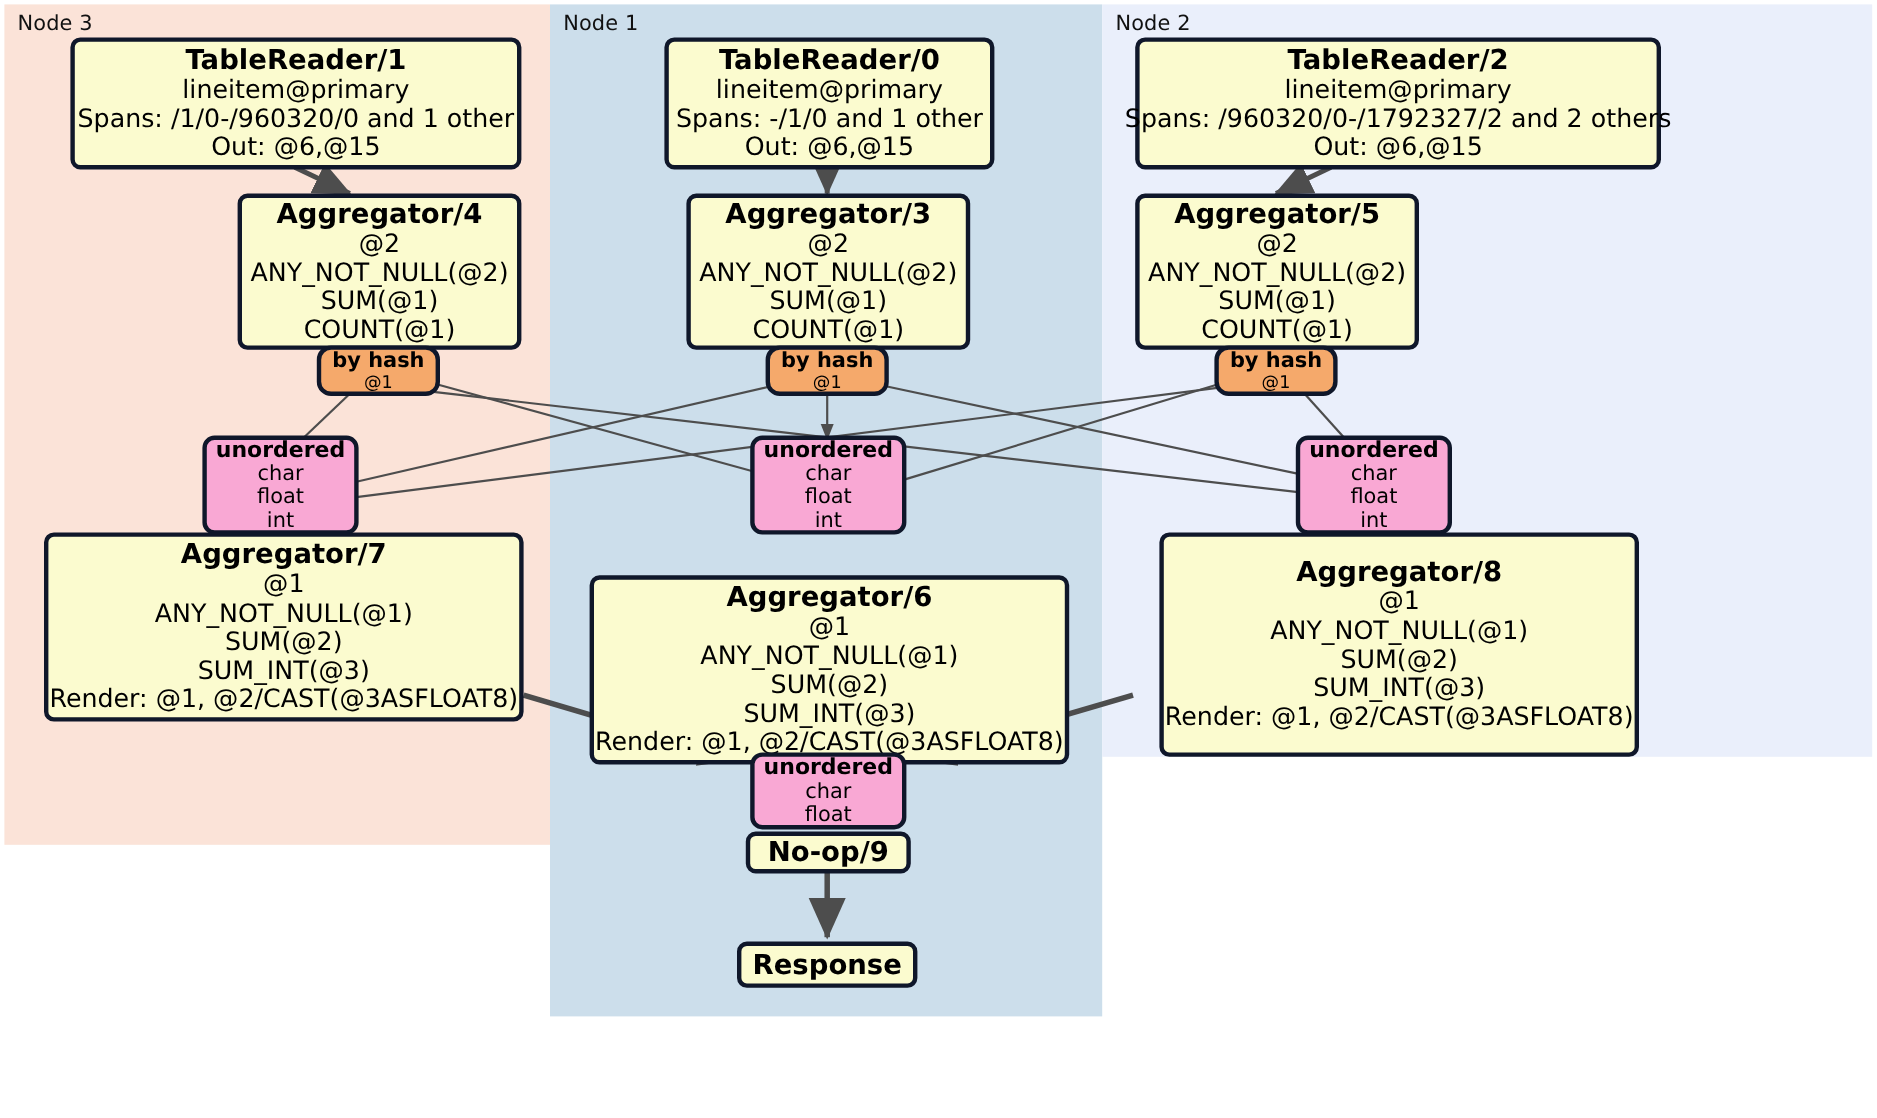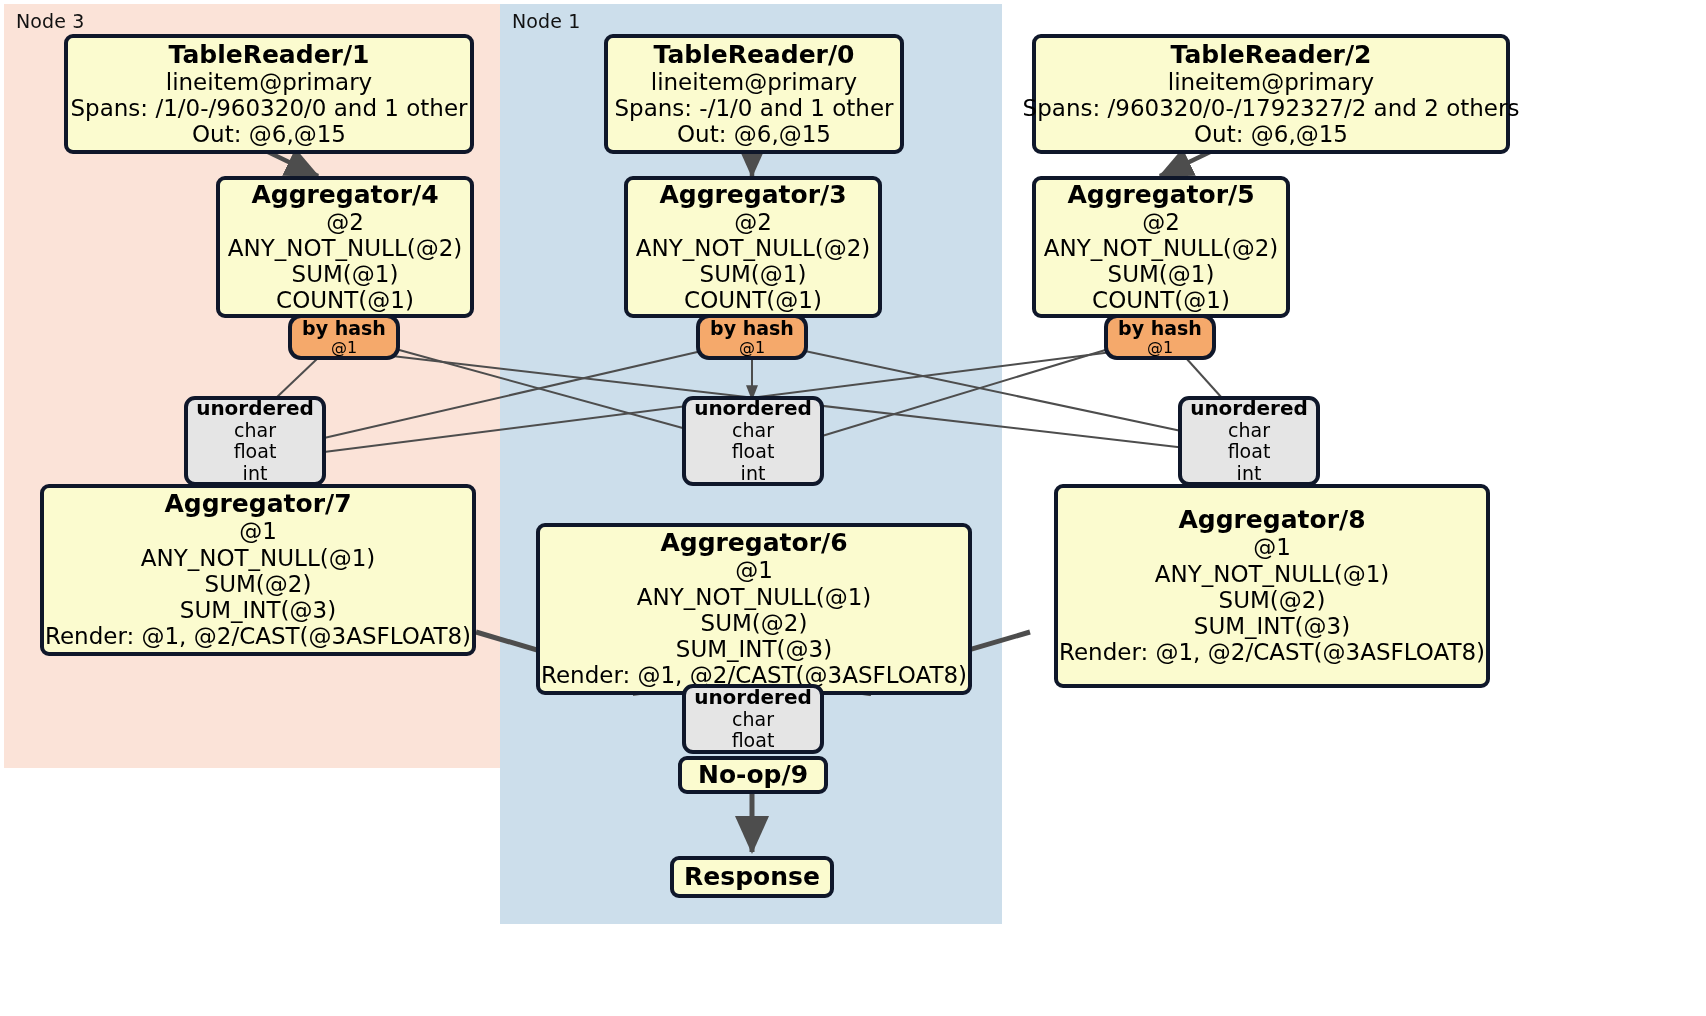--- a/index.html
+++ b/index.html
@@ -58,21 +58,21 @@
     background: #fbfbcf;
     border-radius: 9px;
     padding: 5px 10px;
   }
   .router {
     background: #f5a96b;
     border-radius: 13px;
     padding: 3px 10px;
   }
   .sync {
-    background: #e5e5e5;
+    background: #f9a8d4;
     border-radius: 11px;
     padding: 4px 10px;
   }
   .box .title {
     font-weight: bold;
     font-size: 25px;
     line-height: 1.12;
     color: #000000;
     white-space: nowrap;
   }
@@ -94,20 +94,23 @@
 <div id="canvas">
 
   <div class="node-panel" style="left:4px; top:4px; width:496px; height:764px; background:#fbe3d8;">
     <span class="node-label">Node 3</span>
   </div>
 
   <div class="node-panel" style="left:500px; top:4px; width:502px; height:920px; background:#ccdeeb;">
     <span class="node-label">Node 1</span>
   </div>
 
+  <div class="node-panel" style="left:1002px; top:4px; width:700px; height:684px; background:#eaeffb;">
+    <span class="node-label">Node 2</span>
+  </div>
 
   <svg id="edges" viewBox="0 0 1706 1016" xmlns="http://www.w3.org/2000/svg">
     <defs>
       <marker id="arrow" markerWidth="10" markerHeight="10" refX="7.2" refY="3.4" orient="auto" markerUnits="strokeWidth">
         <path d="M0,0 L7.6,3.4 L0,6.8 z" fill="#4d4d4d"></path>
       </marker>
       <marker id="arrowThin" markerWidth="10" markerHeight="10" refX="7.4" refY="3.2" orient="auto" markerUnits="strokeWidth">
         <path d="M0,0.2 L7.6,3.2 L0,6.2 z" fill="#4d4d4d"></path>
       </marker>
     </defs>

